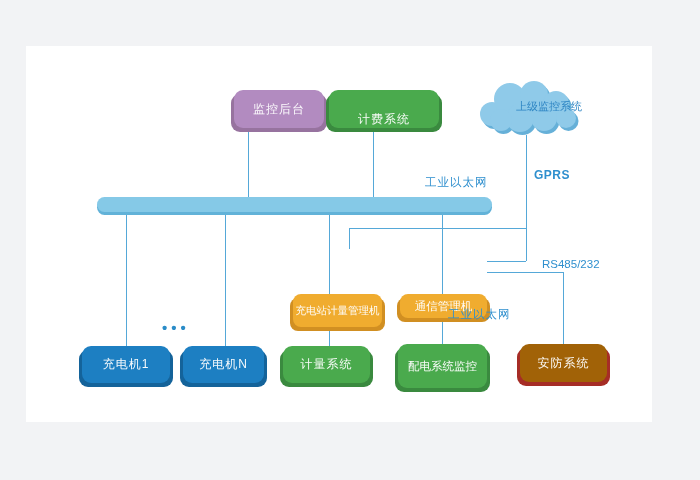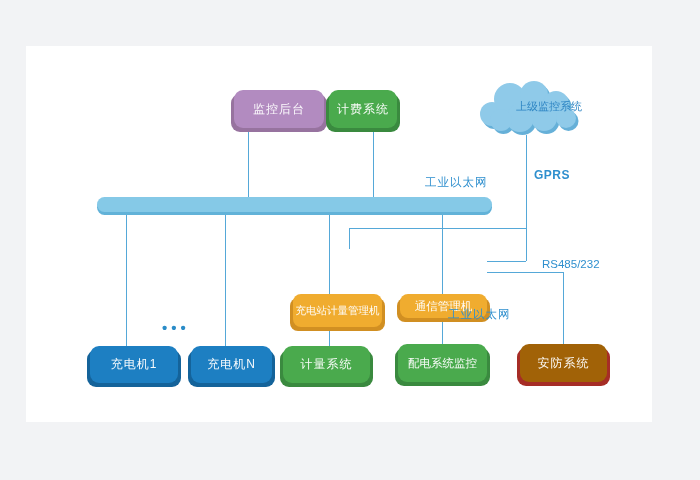--- a/index.html
+++ b/index.html
@@ -35,31 +35,31 @@
     background:#85c9e7;border-radius:8px;z-index:2;
     box-shadow:0 3px 0 #62b2d8;
   }
   
   .node{
     position:absolute;z-index:2;display:flex;align-items:center;justify-content:center;
     border-radius:9px;color:rgba(255,255,255,.96);font-size:12px;letter-spacing:1px;
   }
   .purple{background:#b28bc0;box-shadow:-3px 4px 0 #97739f,3px 4px 0 #97739f;}
   .green {background:#4aaa4d;box-shadow:-3px 4px 0 #3a8a3f,3px 4px 0 #3a8a3f;}
-  .blue  {background:#1d7fc2;box-shadow:-3px 4px 0 #14639a,3px 4px 0 #14639a;margin-left:8px;}
+  .blue  {background:#1d7fc2;box-shadow:-3px 4px 0 #14639a,3px 4px 0 #14639a;}
   .orange{background:#f0ac2f;box-shadow:-3px 4px 0 #d18f22,3px 4px 0 #d18f22;margin-top:45px;}
   .red   {background:#a16207;box-shadow:-3px 4px 0 #a62d26,3px 4px 0 #a62d26;}
   .n-monitor  {left:179px;top:44px;width:90px;height:38px;margin-left:29px;}
-  .n-billing  {left:303px;top:44px;width:68px;height:38px;}
+  .n-billing  {left:303px;top:44px;width:110px;height:38px;align-items:flex-end;}
   .n-metermgr {left:267px;top:203px;width:89px;height:33px;font-size:10.5px;letter-spacing:0;border-radius:8px;}
   .n-commmgr  {left:374px;top:203px;width:87px;height:24px;font-size:11.5px;letter-spacing:0;border-radius:8px;}
   .n-charger1 {left:56px; top:300px;width:88px;height:37px;}
   .n-chargern {left:157px;top:300px;width:81px;height:37px;}
   .n-metersys {left:257px;top:300px;width:87px;height:37px;}
-  .n-powerdist{left:372px;top:298px;width:89px;height:38px;font-size:11.5px;letter-spacing:0;}
+  .n-powerdist{left:372px;top:298px;width:89px;height:44px;font-size:11.5px;letter-spacing:0;}
   .n-security {left:494px;top:298px;width:87px;height:38px;}
   
   .cloud-svg{position:absolute;left:450px;top:31px;width:106px;height:60px;z-index:2;}
   .cloud-label{
     position:absolute;left:450px;top:53px;width:106px;text-align:right;
     color:#2f86c4;font-size:11px;z-index:3;letter-spacing:0;
   }
   
   .lbl{position:absolute;color:#2e8fce;z-index:3;white-space:nowrap;}
   .lbl-eth-top   {left:399px;top:129px;font-size:11.5px;letter-spacing:1px;}

